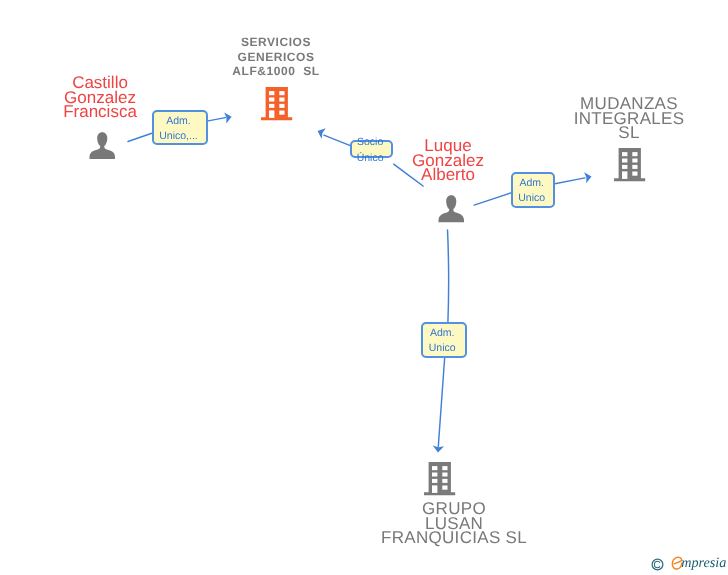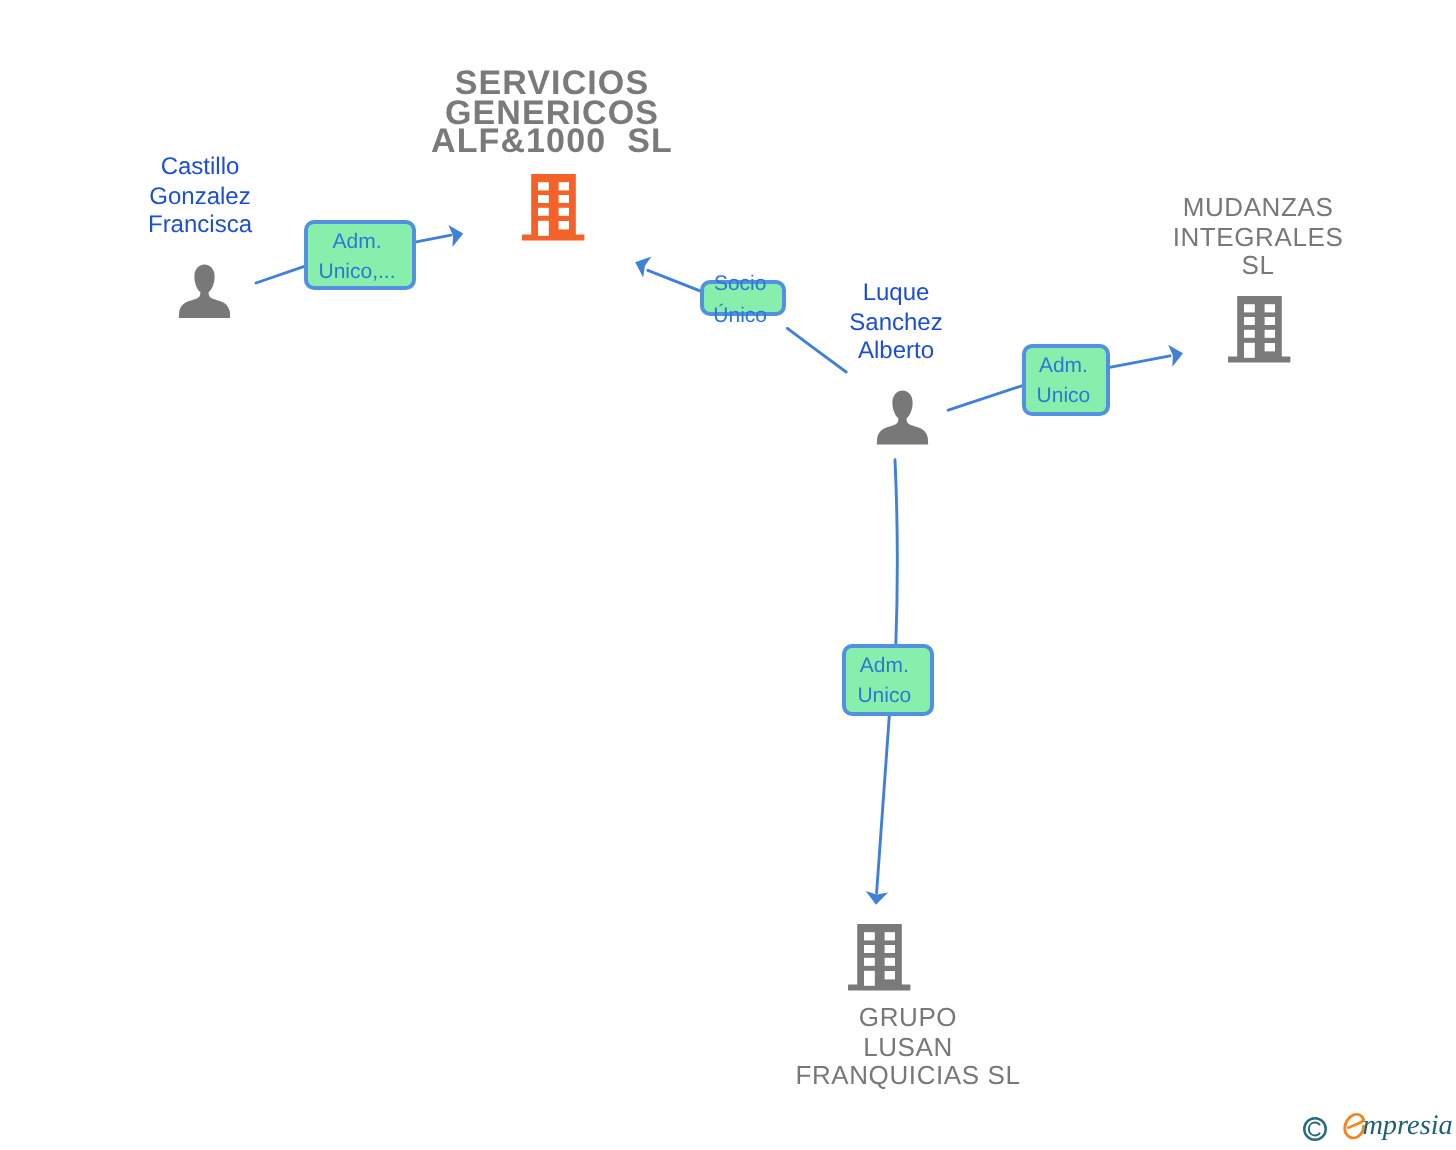--- a/index.html
+++ b/index.html
@@ -1,27 +1,27 @@
 <!DOCTYPE html>
 <html><head>
 <meta charset="utf-8">
 <style>
   html,body{margin:0;padding:0;background:#ffffff;}
   body{width:728px;height:575px;overflow:hidden;
        font-family:"Liberation Sans",sans-serif;-webkit-font-smoothing:antialiased;text-rendering:geometricPrecision;}
   #stage{position:relative;width:728px;height:575px;background:#fff;}
   #edges{position:absolute;left:0;top:0;width:728px;height:575px;}
   .node{position:absolute;}
-  .nlabel{position:absolute;text-align:center;color:#1d4ed8;
-          font-size:12px;line-height:14.6px;white-space:pre;}
-  .nlabel.company{font-weight:bold;font-size:17px;letter-spacing:0.55px;color:#7a7a7a;}
-  .nlabel.company2{font-size:13px;letter-spacing:0.1px;color:#787878;}
+  .nlabel{position:absolute;text-align:center;color:#ef4444;
+          font-size:17px;line-height:14.6px;white-space:pre;}
+  .nlabel.company{font-weight:bold;font-size:12px;letter-spacing:0.55px;color:#7a7a7a;}
+  .nlabel.company2{font-size:17px;letter-spacing:0.1px;color:#787878;}
   .nicon{position:absolute;}
   .elabel{position:absolute;box-sizing:border-box;border:2px solid #5290e2;
-          border-radius:5px;background:#86efac;color:#2f77d4;
+          border-radius:5px;background:#fef9c3;color:#2f77d4;
           font-size:10.5px;line-height:15.1px;text-align:center;padding-top:3px;padding-right:3.2px;
           display:flex;flex-direction:column;align-items:center;justify-content:center;
           white-space:pre;}
   #watermark{position:absolute;left:0;top:0;width:604px;height:575px;pointer-events:none;}
 </style>
 </head>
 <body>
 
 <div id="stage">
 
@@ -68,21 +68,21 @@
           <rect x="80" y="169" width="54" height="40" fill="#fff"></rect>
           <rect x="183" y="169" width="52" height="40" fill="#fff"></rect>
           <rect x="80" y="234" width="54" height="75" fill="#fff"></rect>
           <rect x="183" y="235" width="52" height="42" fill="#fff"></rect>
         </g>
       </svg>
   </div>
 
   <div class="node" style="left:403px;top:139px;width:90px;">
     <div class="nlabel person" style="left:0;top:0;width:90px;">Luque
-Sanchez
+Gonzalez
 Alberto</div>
     <svg class="nicon" viewBox="-4 0 114 104" preserveAspectRatio="none" style="left:35.1px;top:56.4px;width:26.5px;height:27.2px;">
         <path fill="#787878" d="M53,1 C42.5,1 31.2,8.5 31.2,24 C31.2,37.5 37.6,50.5 44.2,54 C44.2,58.5 43.6,62 40,64.5 C34,68.5 18,70.5 10,75.5 C3.2,80 -0.6,85.5 -1.5,92.5 L-2.2,104 L108.2,104 L107.5,92.5 C106.6,85.5 102.8,80 96,75.5 C88,70.5 72,68.5 66,64.5 C62.4,62 61.8,58.5 61.8,54 C68.4,50.5 74.8,37.5 74.8,24 C74.8,8.5 63.5,1 53,1 Z"></path>
       </svg>
   </div>
 
   <div class="node" style="left:570px;top:97px;width:118px;">
     <div class="nlabel company2" style="left:0;top:0;width:118px;letter-spacing:0.3px;">MUDANZAS
 INTEGRALES
 SL</div>

